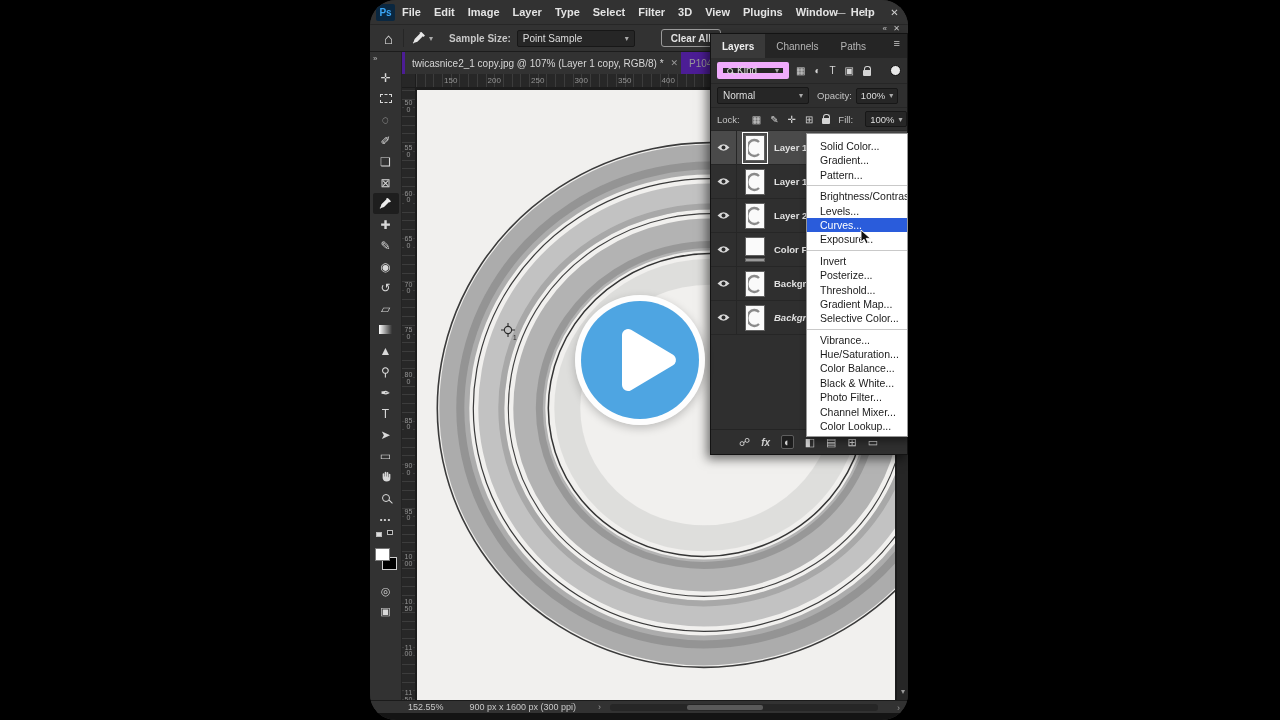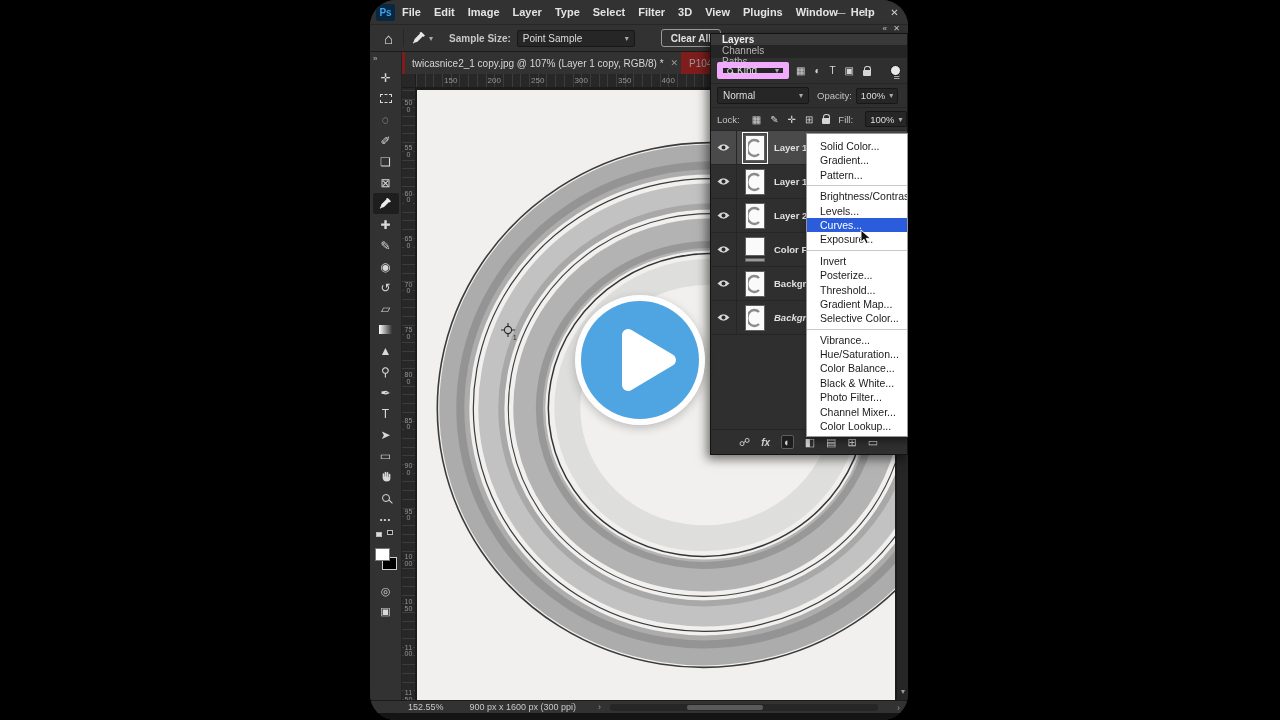--- a/index.html
+++ b/index.html
@@ -37,21 +37,21 @@
   .swatches{position:relative;width:26px;height:30px;margin:8px auto 0;}
   .sw-fg{position:absolute;left:2px;top:0;width:15px;height:13px;background:#fff;border:1px solid #777;z-index:2;}
   .sw-bg{position:absolute;left:9px;top:9px;width:15px;height:13px;background:#000;border:1px solid #cfcfcf;}
   .sw-mini{position:relative;width:26px;height:10px;margin:6px auto 0;}
   .sw-mini i{position:absolute;width:6px;height:5px;border:1px solid #bbb;display:block;}
   .sw-mini i:first-child{left:3px;top:2px;background:#ddd;}
   .sw-mini i:last-child{left:14px;top:0;background:#222;}
   .tool-extra{width:26px;margin:7px auto 0;color:#d9d9d9;font-size:11px;text-align:center;}
 
   
-  .tabstrip{position:absolute;left:32px;top:52px;width:506px;height:22px;background:#7f1d1d;display:flex;align-items:flex-end;}
+  .tabstrip{position:absolute;left:32px;top:52px;width:506px;height:22px;background:#4c1d95;display:flex;align-items:flex-end;}
   .doctab{height:22px;background:#323232;color:#d6d6d6;font-size:10px;display:flex;align-items:center;padding:0 7px;margin-left:3px;white-space:nowrap;max-width:276px;overflow:hidden;}
   .doctab .x{margin-left:7px;color:#9a9a9a;font-size:9px;}
   .doctab2{color:#9a9a9a;font-size:10px;padding:0 8px;height:22px;display:flex;align-items:center;white-space:nowrap;overflow:hidden;}
 
   
   .hruler{position:absolute;left:46px;top:74px;width:480px;height:14px;background:#272727;border-bottom:1px solid #1c1c1c;background-image:repeating-linear-gradient(90deg,#3c3c3c 0 1px,transparent 1px 8.7px);overflow:hidden;}
   .hnum{position:absolute;top:2px;width:22px;text-align:left;font-size:8px;color:#949494;}
   .vruler{position:absolute;left:32px;top:74px;width:14px;height:626px;background:#272727;border-right:1px solid #1c1c1c;background-image:repeating-linear-gradient(0deg,#3c3c3c 0 1px,transparent 1px 8.7px);overflow:hidden;}
   .vnum{position:absolute;left:2px;width:9px;font-size:7px;line-height:6.5px;word-break:break-all;text-align:center;color:#949494;background:#272727;}
   .rcorner{position:absolute;left:32px;top:74px;width:14px;height:14px;background:#272727;border-right:1px solid #1c1c1c;border-bottom:1px solid #1c1c1c;z-index:2;}
@@ -69,21 +69,21 @@
   .statusbar .docinfo{margin-left:26px;}
   .statusbar .sarrow{margin-left:22px;color:#9a9a9a;}
   .hscrolltrack{position:absolute;left:240px;top:3px;width:268px;height:7px;background:#262626;border-radius:3px;}
   .hscrollthumb{position:absolute;left:77px;top:1px;width:76px;height:5px;background:#5a5a5a;border-radius:2px;}
   .sarrow-r{position:absolute;right:8px;top:2px;color:#9a9a9a;font-size:9px;}
   .bottomedge{position:absolute;left:0;top:713px;width:538px;height:7px;background:#141414;}
 
   
   .dockicons{position:absolute;left:340px;top:24px;width:198px;height:10px;text-align:right;color:#c9c9c9;font-size:8px;letter-spacing:2px;padding-right:6px;}
   .panel{position:absolute;left:340px;top:33px;width:198px;height:422px;background:#2f2f2f;border:1px solid #131313;box-shadow:-3px 4px 10px rgba(0,0,0,.55);}
-  .ptabs{position:absolute;left:0;top:0;width:100%;height:24px;background:#252525;display:flex;align-items:stretch;flex-direction:column;}
+  .ptabs{position:absolute;left:0;top:0;width:100%;height:24px;background:#252525;display:flex;align-items:stretch;}
   .ptab{padding:0 11px;font-size:10px;color:#b5b5b5;display:flex;align-items:center;}
   .ptab.active{background:#393939;color:#efefef;font-weight:600;}
   .pburger{margin-left:auto;color:#c9c9c9;font-size:11px;padding:3px 7px 0 0;}
   .frow{position:absolute;left:0;top:24px;width:100%;height:26px;display:flex;align-items:center;padding:0 6px;gap:7px;border-bottom:1px solid #262626;}
   .kindbox{width:72px;height:17px;background:#262626;border:6px solid #f0abfc;border-radius:2px;display:flex;align-items:center;gap:4px;padding:0 4px;color:#ddd;font-size:10px;}
   .kindbox .chev{margin-left:auto;}
   .ficon{color:#d5d5d5;font-size:10px;}
   .ftoggle{margin-left:auto;width:11px;height:11px;border-radius:50%;background:#e8e8e8;border:1px solid #111;}
   .brow{position:absolute;left:0;top:50px;width:100%;height:24px;display:flex;align-items:center;padding:0 6px;border-bottom:1px solid #262626;}
   .blendbox{width:92px;height:17px;background:#262626;border:1px solid #171717;border-radius:2px;color:#ddd;font-size:10px;display:flex;align-items:center;justify-content:space-between;padding:0 5px;}

